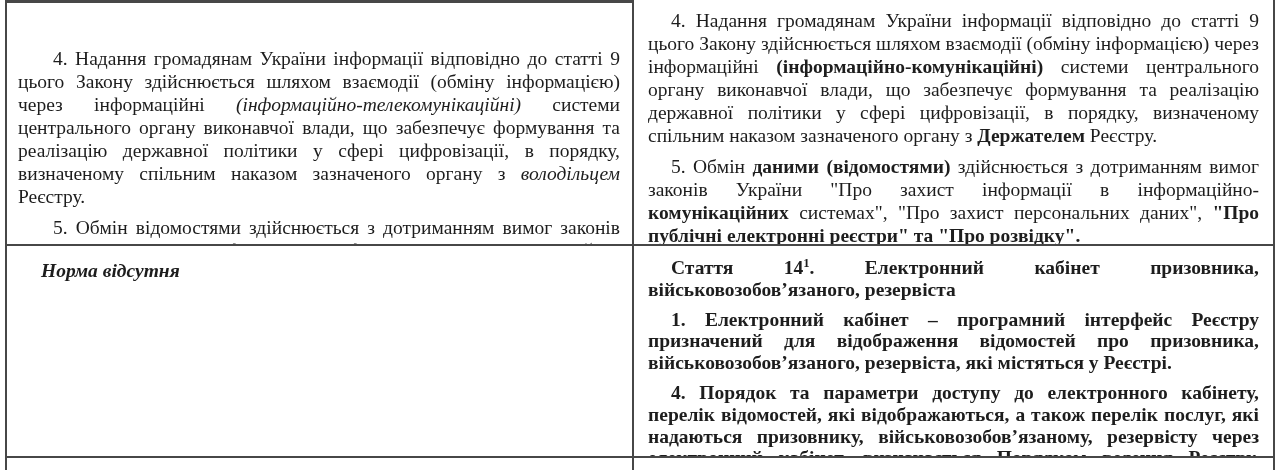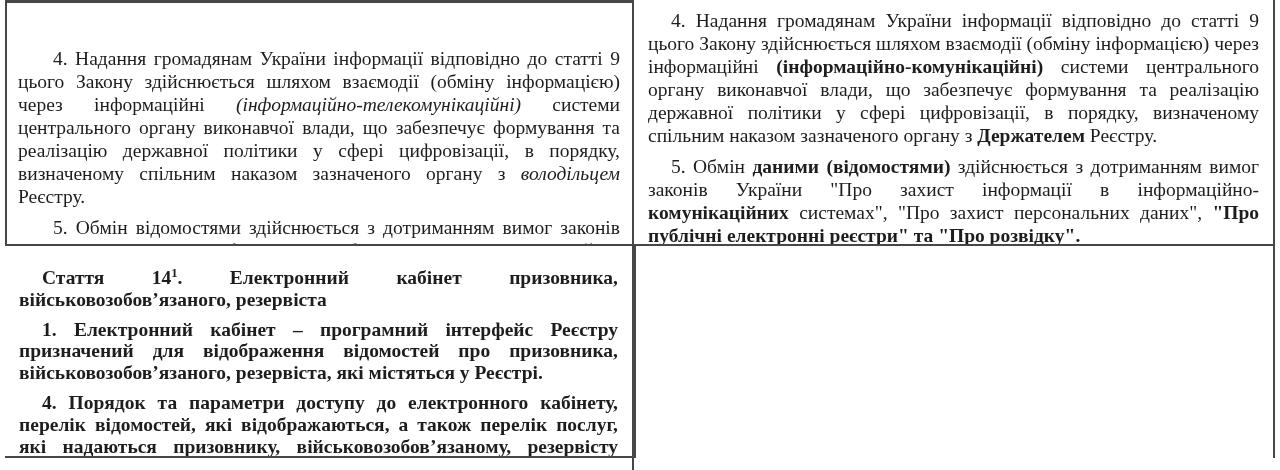--- a/index.html
+++ b/index.html
@@ -27,21 +27,21 @@
   }
   .cl{border-left:2px solid var(--border);border-right:2px solid var(--border);}
   .cr{border-right:2px solid var(--border);}
   .r1l{border-top:3px solid var(--border);}
   .r1l,.r1r{border-bottom:2px solid var(--border);}
   .r2l,.r2r{border-bottom:2px solid var(--border);}
 
   .r1l{padding:36px 4px 0 3px;}
   .r1r{padding:1px 6px 0 6px;}
   .r2l{padding:5px 4px 0 3px;}
-  .r2r{padding:13px 6px 0 6px;font-family:Liberation Serif, serif;}
+  .r2r{padding:3px 6px 0 6px;font-family:Liberation Serif, serif;}
 
   .para{
     margin:8px;
     text-align:justify;
     font-size:19.5px;
     line-height:23px;
     color:var(--text);
   }
   .r2r .para{line-height:21.8px;}
   .ind-lg{text-indent:35px;}
@@ -63,20 +63,23 @@
     <div class="c cl r1l">
       <p class="para ind-lg"><span class="run normal">4. Надання громадянам України інформації відповідно до статті 9 цього Закону здійснюється шляхом взаємодії (обміну інформацією) через інформаційні </span><span class="run italic">(інформаційно-телекомунікаційні)</span><span class="run normal"> системи центрального органу виконавчої влади, що забезпечує формування та реалізацію державної політики у сфері цифровізації, в порядку, визначеному спільним наказом зазначеного органу з </span><span class="run italic">володільцем</span><span class="run normal"> Реєстру.</span></p>
       <p class="para ind-lg"><span class="run normal">5. Обмін відомостями здійснюється з дотриманням вимог законів України "Про захист інформації в інформаційно-</span><span class="run italic">телекомунікаційних</span><span class="run normal"> системах" та "Про захист персональних даних".</span></p>
     </div>
 
     <div class="c cr r1r">
       <p class="para ind-sm"><span class="run normal">4. Надання громадянам України інформації відповідно до статті 9 цього Закону здійснюється шляхом взаємодії (обміну інформацією) через інформаційні </span><span class="run bold">(інформаційно-комунікаційні)</span><span class="run normal"> системи центрального органу виконавчої влади, що забезпечує формування та реалізацію державної політики у сфері цифровізації, в порядку, визначеному спільним наказом зазначеного органу з </span><span class="run bold">Держателем</span><span class="run normal"> Реєстру.</span></p>
       <p class="para ind-sm"><span class="run normal">5. Обмін </span><span class="run bold">даними (відомостями)</span><span class="run normal"> здійснюється з дотриманням вимог законів України "Про захист інформації в інформаційно-</span><span class="run bold">комунікаційних</span><span class="run normal"> системах", "Про захист персональних даних", </span><span class="run bold">"Про публічні електронні реєстри" та "Про розвідку".</span></p>
     </div>
 
+    <div class="c cl r2l">
+      <p class="para ind-sm"><span class="run bold-italic">Норма відсутня</span></p>
+    </div>
 
     <div class="c cr r2r">
       <p class="para ind-sm"><span class="run bold">Стаття 14</span><sup class="run bold-sup">1</sup><span class="run bold">. Електронний кабінет призовника, військовозобов’язаного, резервіста</span></p>
       <p class="para ind-sm"><span class="run bold">1. Електронний кабінет – програмний інтерфейс Реєстру призначений для відображення відомостей про призовника, військовозобов’язаного, резервіста, які містяться у Реєстрі.</span></p>
       <p class="para ind-sm"><span class="run bold">4. Порядок та параметри доступу до електронного кабінету, перелік відомостей, які відображаються, а також перелік послуг, які надаються призовнику, військовозобов’язаному, резервісту через електронний кабінет, визначається Порядком ведення Реєстру, затвердженого Держателем Реєстру.</span></p>
     </div>
 
     <div class="c cl"></div>
     <div class="c cr"></div>
 

